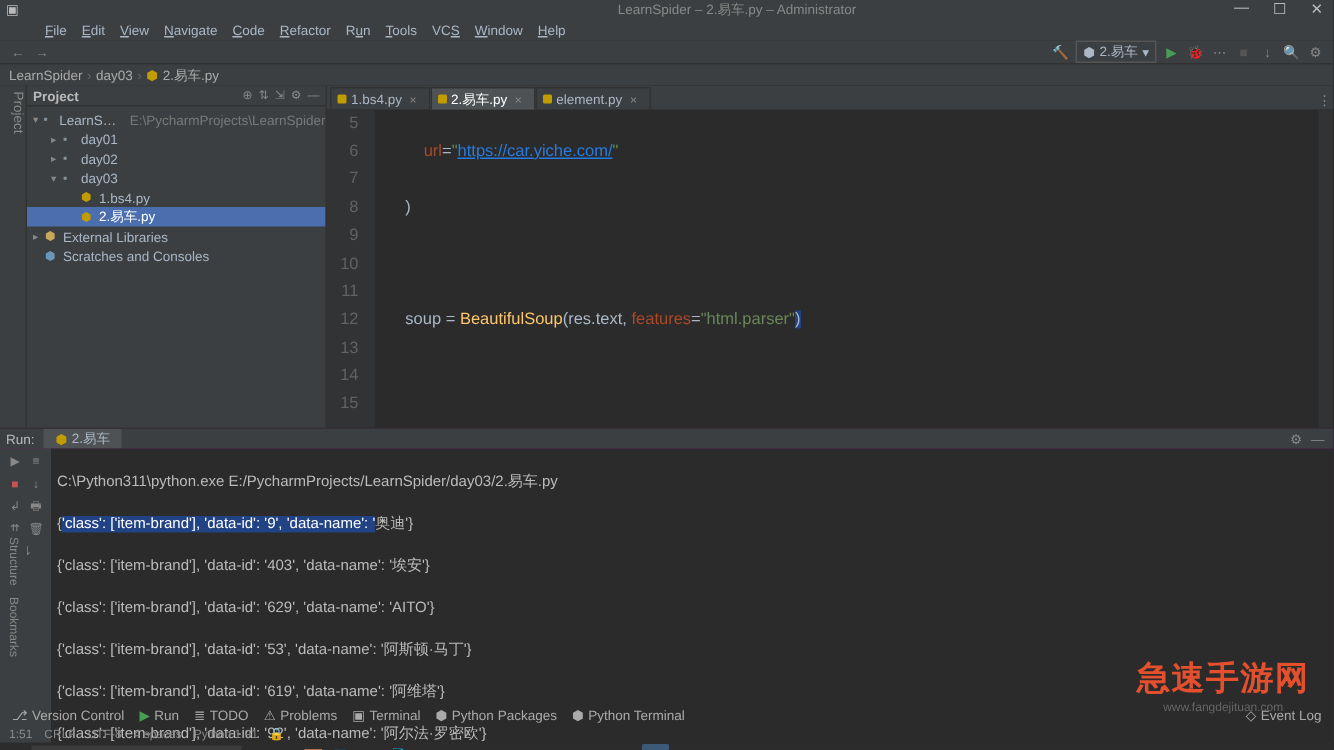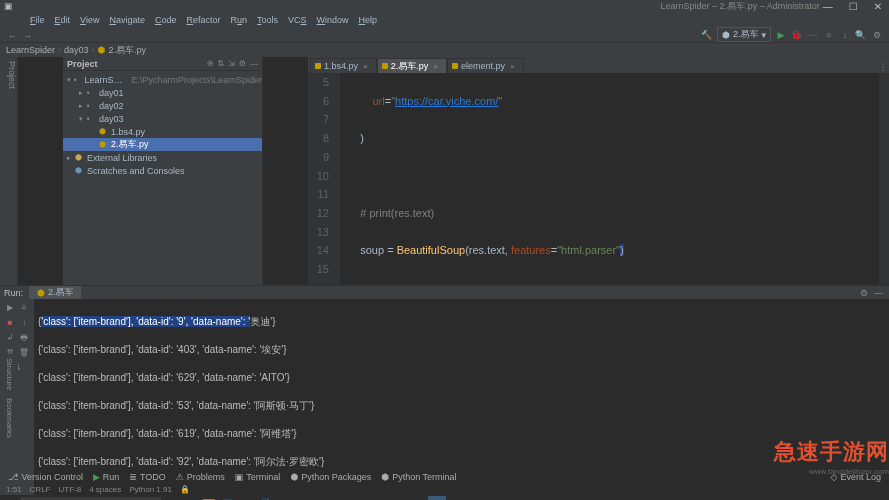--- a/index.html
+++ b/index.html
@@ -1,42 +1,42 @@
 <!DOCTYPE html>
 <html><head>
 <meta charset="utf-8">
 <style>
 * { margin: 0; padding: 0; box-sizing: border-box; font-family: "Segoe UI", Arial, sans-serif; }
 body { width: 889px; height: 500px; background: #2b2b2b; color: #a9b7c6; font-size: 11px; overflow: hidden; position: relative; }
 
 
 .title-bar { height: 12px; background: #3c3f41; display: flex; align-items: center; padding: 0 4px; font-size: 9px; color: #bbb; }
 .title-bar .left { flex: 1; display: flex; gap: 8px; }
-.title-bar .center { flex: 1; text-align: right; color: #888; }
+.title-bar .center { flex: 1; text-align: left; color: #888; }
 .title-bar .right { display: flex; gap: 10px; font-size: 10px; }
 .win-btn { cursor: pointer; padding: 0 3px; }
 
 
 .menu-bar { height: 15px; background: #3c3f41; display: flex; align-items: center; padding-left: 26px; gap: 2px; font-size: 9px; }
 .menu-bar span { padding: 0 4px; cursor: pointer; }
 .menu-bar span u { text-decoration: underline; }
 
 
 .toolbar { height: 16px; background: #3c3f41; border-bottom: 1px solid #323232; display: flex; align-items: center; padding: 0 6px; gap: 4px; }
 .tb-btn { width: 12px; height: 12px; color: #888; font-size: 9px; display: inline-flex; align-items: center; justify-content: center; cursor: pointer; }
 .run-config { background: #3c3f41; border: 1px solid #555; padding: 0 4px; font-size: 9px; display: flex; align-items: center; gap: 3px; }
 .play-icon { color: #499c54; }
 .bug-icon { color: #499c54; }
 
 
 .breadcrumb { height: 14px; background: #3c3f41; display: flex; align-items: center; padding-left: 6px; font-size: 9px; color: #aaa; gap: 3px; }
 .breadcrumb .sep { color: #666; }
 
 
-.main { display: flex; height: 228px; gap: 45px; }
+.main { display: flex; height: 228px; }
 
 
 .vstrip { width: 18px; background: #3c3f41; border-right: 1px solid #323232; writing-mode: vertical-rl; font-size: 9px; color: #888; padding-top: 4px; text-align: left; }
 
 
 .project { width: 200px; background: #3c3f41; border-right: 1px solid #323232; font-size: 9px; overflow: hidden; }
 .project-header { height: 14px; background: #3c3f41; display: flex; align-items: center; padding: 0 4px; border-bottom: 1px solid #323232; }
 .project-header .title { flex: 1; color: #bbb; font-weight: bold; }
 .project-header .icons { display: flex; gap: 4px; color: #888; }
 .project-header .icons span { cursor: pointer; font-size: 8px; }
@@ -91,21 +91,21 @@
 .status-bar { height: 12px; background: #3c3f41; display: flex; align-items: center; font-size: 8px; padding: 0 6px; color: #888; }
 .status-bar .sb-left { flex: 1; }
 .status-bar .sb-right { display: flex; gap: 8px; }
 
 
 .taskbar { height: 20px; background: #2c2c2c; display: flex; align-items: center; padding: 0 2px; gap: 1px; position: relative; }
 .task-search { width: 140px; height: 16px; background: #3c3c3c; display: flex; align-items: center; padding: 0 4px; font-size: 9px; color: #aaa; gap: 4px; }
 .task-icon { width: 18px; height: 18px; display: flex; align-items: center; justify-content: center; font-size: 11px; cursor: pointer; border-radius: 1px; }
 
 
-.watermark { position: absolute; right: 0; bottom: 24px; text-align: right; pointer-events: none; }
+.watermark { position: absolute; right: 16px; bottom: 24px; text-align: center; pointer-events: none; }
 .watermark .wm-big { font-size: 22px; color: #e4502e; font-weight: bold; letter-spacing: 1px; }
 .watermark .wm-small { font-size: 8px; color: #666; }
 
 .vstrip-bottom { position: absolute; left: 0; bottom: 46px; width: 18px; height: 100px; writing-mode: vertical-rl; font-size: 8px; color: #888; background: #3c3f41; display: flex; align-items: center; gap: 8px; padding: 4px 0; }
 </style>
 </head>
 <body>
 
 <div class="title-bar">
   <div class="left">
@@ -250,21 +250,20 @@
           <div>11</div>
           <div>12</div>
           <div>13</div>
           <div>14</div>
           <div>15</div>
       </div>
       <div class="code">
 <div><span>        </span><span class="param">url</span><span>=</span><span class="str">"</span><span class="link">https://car.yiche.com/</span><span class="str">"</span></div>
 <div><span>    )</span></div>
 <div><span></span>&nbsp;</div>
-<div><span>    </span><span class="comment"># print(res.text)</span></div>
 <div><span>    soup = </span><span class="fn">BeautifulSoup</span><span>(res.text, </span><span class="param">features</span><span>=</span><span class="str">"html.parser"</span><span class="caret-hl">)</span></div>
 
 
 
 
 
       </div>
       <div class="right-gutter"></div>
     </div>
   </div>
@@ -299,20 +298,21 @@
         </div>
       <div class="rc-row">
           <span class="rc-btn">⇈</span>
           <span class="rc-btn">🗑</span>
         </div>
       <div class="rc-row">
           <span class="rc-btn">⇊</span>
         </div>
     </div>
     <div class="console">
+<div>C:\Python311\python.exe E:/PycharmProjects/LearnSpider/day03/2.易车.py</div>
 <div>{<span class="sel">'class': ['item-brand'], 'data-id': '9', 'data-name': '</span><span>奥迪'}</span></div>
 <div>{'class': ['item-brand'], 'data-id': '403', 'data-name': '埃安'}</div>
 <div>{'class': ['item-brand'], 'data-id': '629', 'data-name': 'AITO'}</div>
 <div>{'class': ['item-brand'], 'data-id': '53', 'data-name': '阿斯顿·马丁'}</div>
 <div>{'class': ['item-brand'], 'data-id': '619', 'data-name': '阿维塔'}</div>
 <div>{'class': ['item-brand'], 'data-id': '92', 'data-name': '阿尔法·罗密欧'}</div>
 
 
 
 

